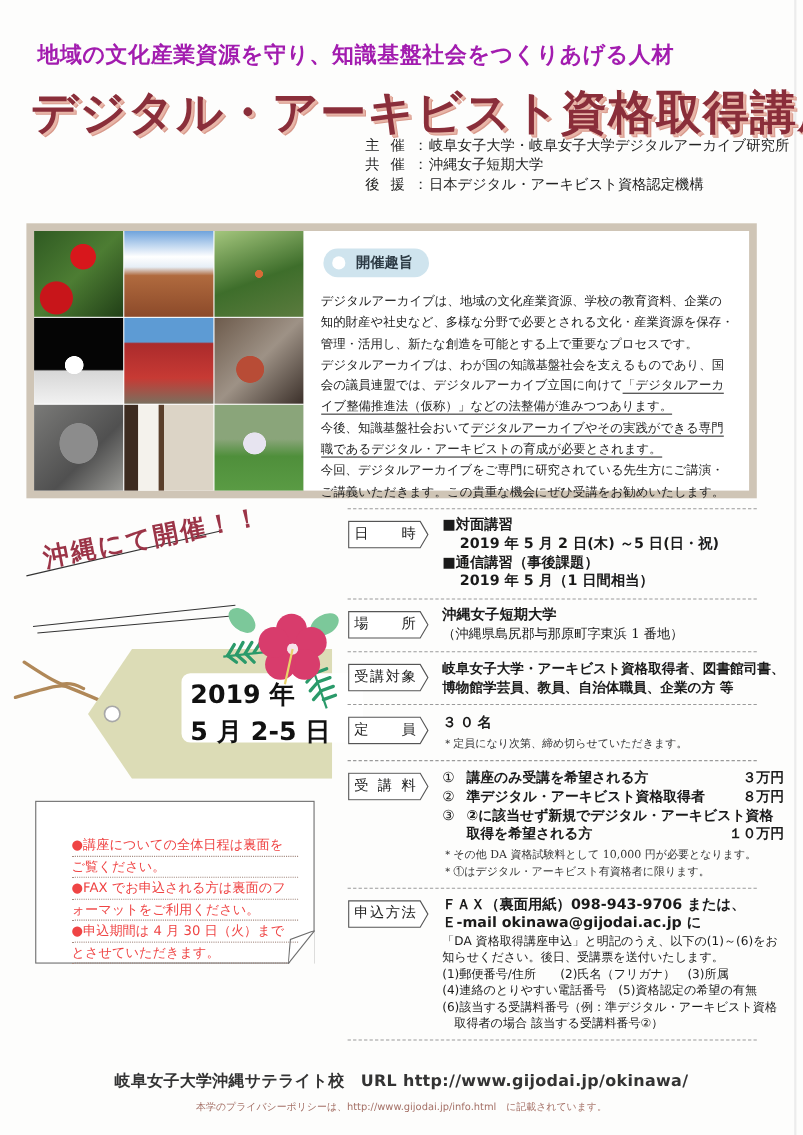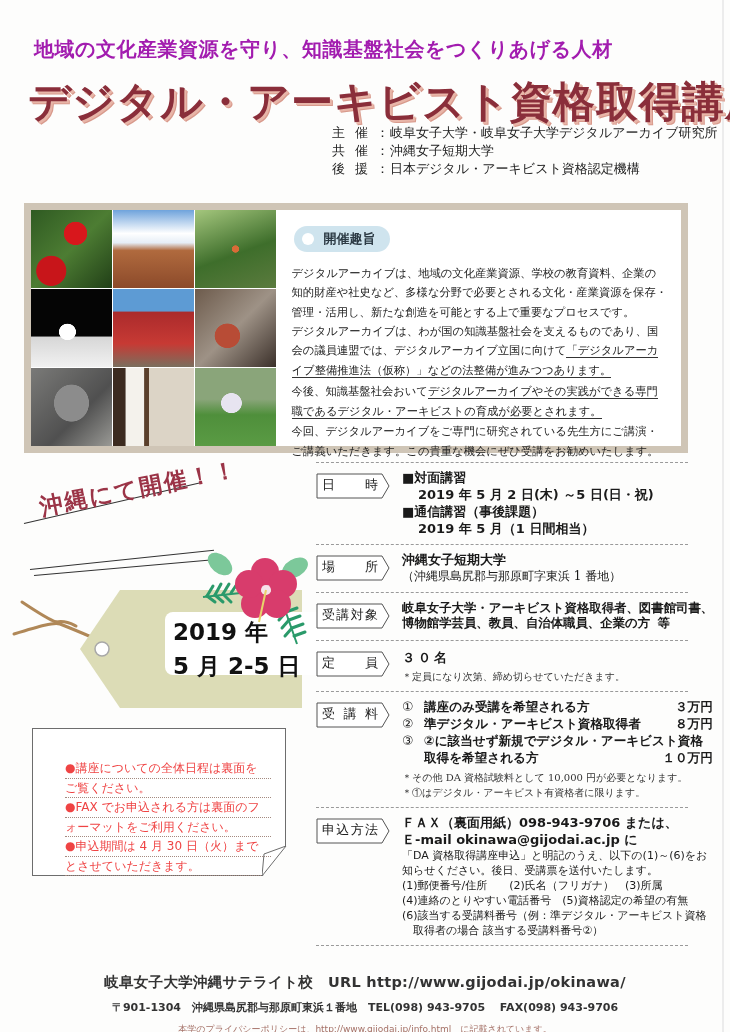--- a/index.html
+++ b/index.html
@@ -28,21 +28,21 @@
   .photo-6 { background: radial-gradient(ellipse at 50% 45%, #8c8c8c 0 30%, transparent 31%), linear-gradient(135deg, #7a7a78, #505050 60%, #9a9a96); }
   .photo-7 { background: linear-gradient(90deg, #3c2b20 0 15%, #f4f2ec 16% 38%, #5a3f2b 39% 44%, #dcd4c6 45% 100%); }
   .photo-8 { background: radial-gradient(ellipse at 45% 45%, #e7e4f0 0 16%, transparent 17%), linear-gradient(180deg, #8aa57a 0 40%, #4f8f3b 60%, #5a9b44 100%); }
 
   .intro-text-box { flex: 1; background: #ffffff; margin-left: 0; padding: 10px 14px 0 16px; position: relative; }
   .section-pill { display: inline-flex; align-items: center; height: 26px; padding: 0 14px 0 8px; background: #cfe4ee; border-radius: 13px; margin-top: 6px; margin-left: 2px; }
   .pill-dot { width: 12px; height: 12px; border-radius: 50%; background: #ffffff; margin-right: 10px; }
   .pill-label { font-size: 13px; font-weight: bold; color: #2c3a44; }
   .intro-body { margin-top: 12px; font-size: 11.3px; line-height: 19.3px; color: #222; }
   .intro-line { white-space: nowrap; }
-  .ul { border-bottom: 1px solid #333; font-family: Liberation Mono, monospace; }
+  .ul { border-bottom: 1px solid #333; }
 
   .okinawa-banner { position: absolute; left: 40px; top: 492px; transform: rotate(-11deg); transform-origin: left center; font-size: 23px; font-weight: bold; color: #9b3447; letter-spacing: 2px; white-space: nowrap; }
   .deco-line { position: absolute; height: 1px; background: #333; transform-origin: left center; }
 
   .tag { position: absolute; left: 80px; top: 590px; width: 222px; height: 118px; }
   .tag-shape { position: absolute; inset: 0; }
   .tag-label { position: absolute; left: 50px; top: 22px; width: 165px; height: 63px; background: #ffffff; border-radius: 8px; padding: 4px 8px; margin-left: 35px; }
   .tag-year { font-size: 23px; font-weight: bold; color: #111; line-height: 32px; white-space: nowrap; }
   .tag-date { font-size: 23px; font-weight: bold; color: #111; line-height: 36px; white-space: nowrap; }
   .tag-string { position: absolute; left: 10px; top: 600px; }
@@ -231,21 +231,21 @@
         </svg>
       <div class="lbl-text">
           <span>受</span>
           <span>講</span>
           <span>対</span>
           <span>象</span>
         </div>
     </div>
     <div class="row-content">
       <div class="bold" style="font-size:12.4px; white-space:nowrap;">岐阜女子大学・アーキビスト資格取得者、図書館司書、</div>
-      <div class="bold" style="font-size:12.4px; white-space:nowrap;font-family:Liberation Mono, monospace;">博物館学芸員、教員、自治体職員、企業の方 等</div>
+      <div class="bold" style="font-size:12.4px; white-space:nowrap;">博物館学芸員、教員、自治体職員、企業の方 等</div>
     </div>
   </div>
 
   <div class="row">
     <div class="row-label">
       <svg width="76" height="26" viewBox="0 0 76 26">
           <path d="M1 1 H66 L73 13 L66 25 H1 Z" fill="#fff" stroke="#555" stroke-width="1"></path>
         </svg>
       <div class="lbl-text">
           <span>定</span>
@@ -328,15 +328,14 @@
   <div class="note-line">とさせていただきます。</div>
 </div>
 <svg class="notes-fold" width="42" height="46" viewBox="0 0 42 46">
   <path d="M24 0 L24 31 L0 31" fill="#fdfdfc" stroke="none"></path>
   <path d="M24 0 L2 8 L0 30" fill="none" stroke="#6d6d6d" stroke-width="1"></path>
   <path d="M24 0 L0 30" fill="none" stroke="#6d6d6d" stroke-width="1"></path>
 </svg>
 
 <div class="footer">
   <div class="footer-main">岐阜女子大学沖縄サテライト校　URL http://www.gijodai.jp/okinawa/</div>
-  <div class="footer-addr">〒901-1304　沖縄県島尻郡与那原町東浜１番地　TEL(098) 943-9705　 FAX(098) 943-9706</div>
   <div class="footer-privacy">本学のプライバシーポリシーは、http://www.gijodai.jp/info.html　に記載されています。</div>
 </div>
 
 </body></html>

